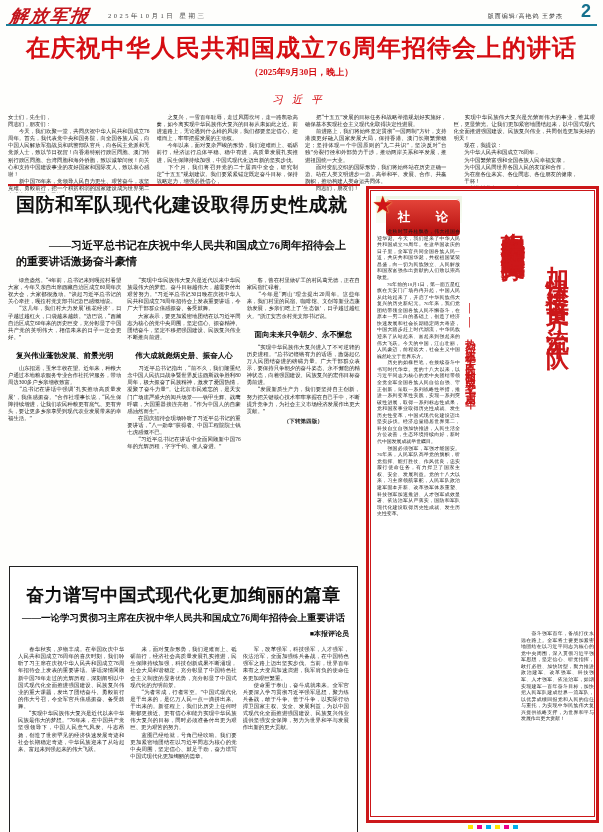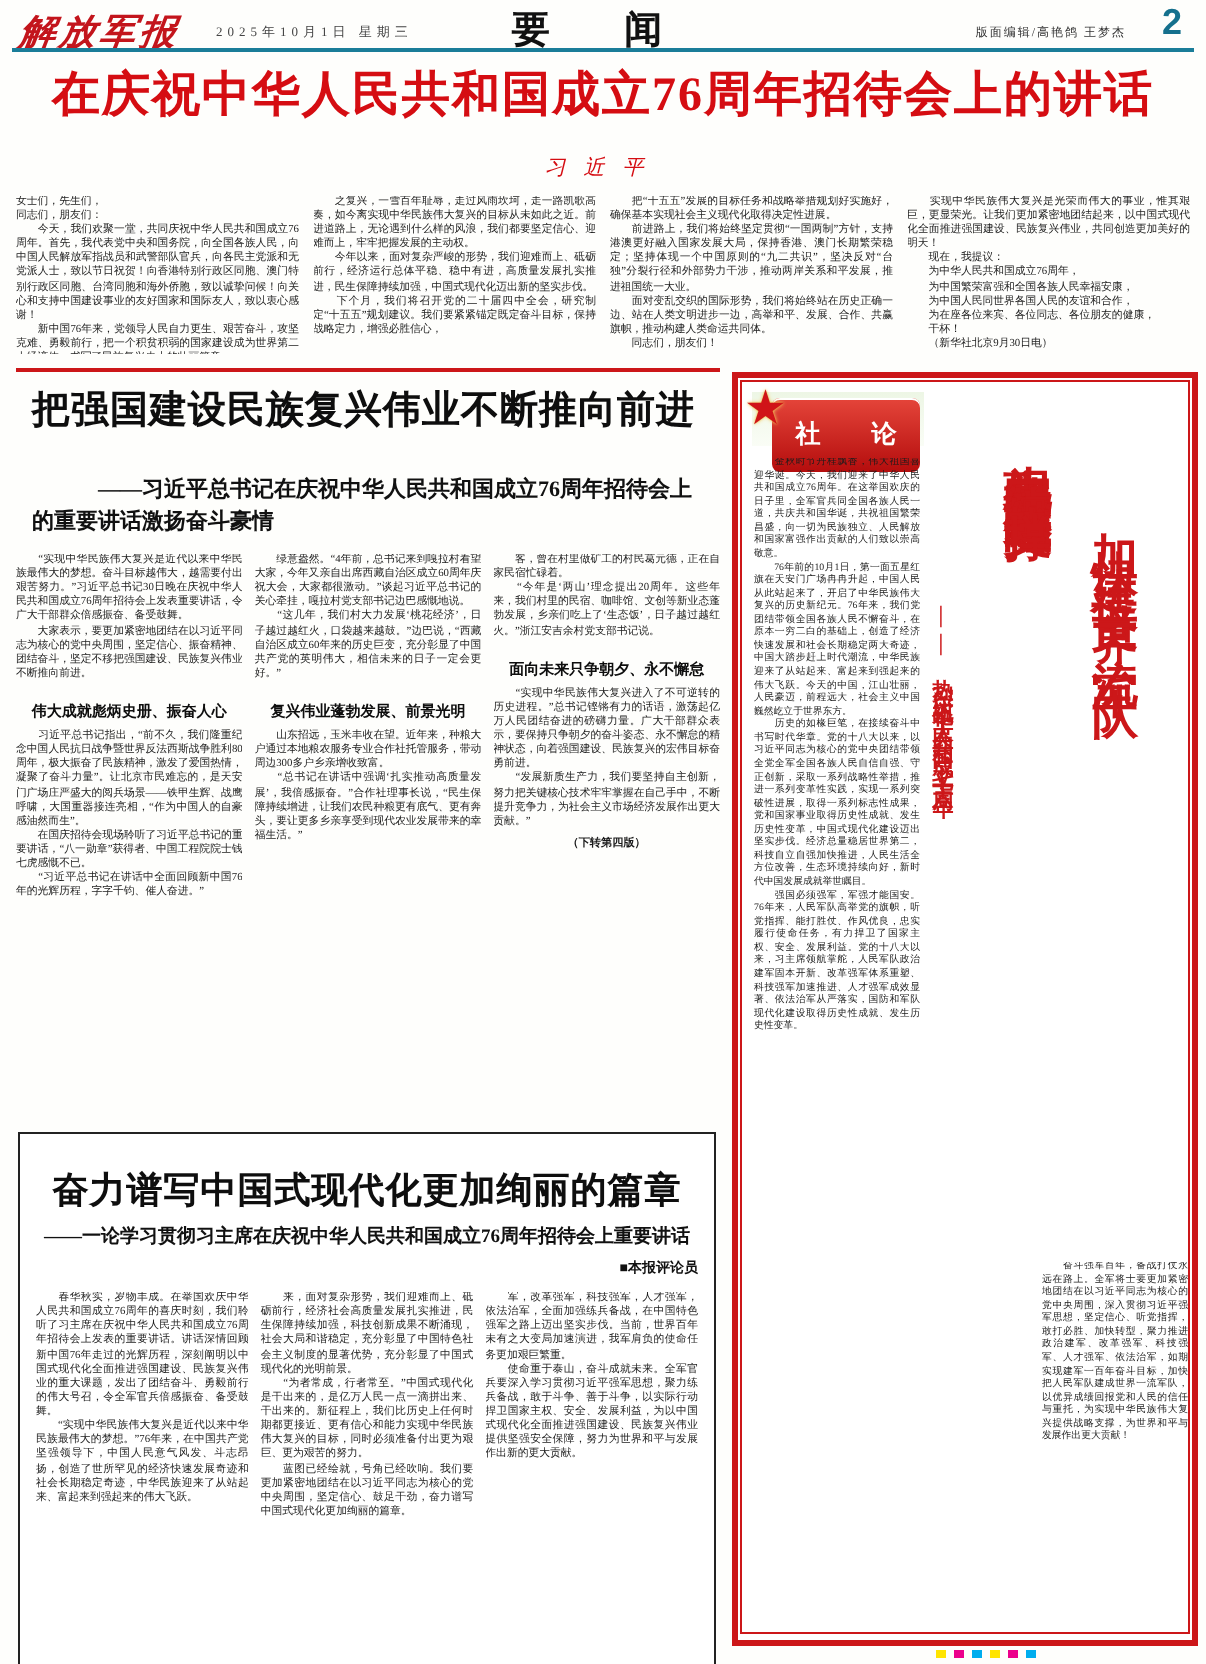--- a/index.html
+++ b/index.html
@@ -87,27 +87,27 @@
   .reg-dots{position:absolute;left:468px;top:825px;display:flex;gap:4px;}
   .reg-dots span{width:5px;height:4px;display:inline-block;}
 </style>
 </head>
 <body>
 
 <div id="page">
 
   <div class="masthead">解放军报</div>
   <div class="hdr-date">2025年10月1日 星期三</div>
-  <div class="hdr-section">要 闻</div>
   <div class="hdr-editors">版面编辑/高艳鸽 王梦杰</div>
   <div class="hdr-page">2</div>
   <div class="hdr-rule"></div>
 
   <div class="speech">
     <div class="speech-h1">在庆祝中华人民共和国成立76周年招待会上的讲话</div>
+    <div class="speech-dateline">（2025年9月30日，晚上）</div>
     <div class="speech-author">习近平</div>
     <div class="speech-cols">
       <div class="tiny">女士们，先生们，
 同志们，朋友们：
 　　今天，我们欢聚一堂，共同庆祝中华人民共和国成立76周年。首先，我代表党中央和国务院，向全国各族人民，向中国人民解放军指战员和武警部队官兵，向各民主党派和无党派人士，致以节日祝贺！向香港特别行政区同胞、澳门特别行政区同胞、台湾同胞和海外侨胞，致以诚挚问候！向关心和支持中国建设事业的友好国家和国际友人，致以衷心感谢！
 　　新中国76年来，党领导人民自力更生、艰苦奋斗，攻坚克难、勇毅前行，把一个积贫积弱的国家建设成为世界第二大经济体，书写了民族复兴史上的壮丽篇章。</div>
       <div class="tiny">　　之复兴，一雪百年耻辱，走过风雨坎坷，走一路凯歌高奏，如今离实现中华民族伟大复兴的目标从未如此之近。前进道路上，无论遇到什么样的风浪，我们都要坚定信心、迎难而上，牢牢把握发展的主动权。
 　　今年以来，面对复杂严峻的形势，我们迎难而上、砥砺前行，经济运行总体平稳、稳中有进，高质量发展扎实推进，民生保障持续加强，中国式现代化迈出新的坚实步伐。
 　　下个月，我们将召开党的二十届四中全会，研究制定“十五五”规划建议。我们要紧紧锚定既定奋斗目标，保持战略定力，增强必胜信心，</div>
       <div class="tiny">　　把“十五五”发展的目标任务和战略举措规划好实施好，确保基本实现社会主义现代化取得决定性进展。
@@ -121,37 +121,37 @@
 　　为中国人民同世界各国人民的友谊和合作，
 　　为在座各位来宾、各位同志、各位朋友的健康，
 　　干杯！
 　　（新华社北京9月30日电）</div>
     </div>
   </div>
 
   <div class="red-divider"></div>
 
   <div class="mid">
-    <div class="mid-h2">把强国建设民族复兴伟业不断推向前进</div>
+    <div class="mid-h2">国防和军队现代化建设取得历史性成就</div>
     <div class="mid-sub">——习近平总书记在庆祝中华人民共和国成立76周年招待会上的重要讲话激扬奋斗豪情</div>
     <div class="mid-cols">
+      <div>
+          <div class="col-p">　　绿意盎然。“4年前，总书记来到嘎拉村看望大家，今年又亲自出席西藏自治区成立60周年庆祝大会，大家都很激动。”谈起习近平总书记的关心牵挂，嘎拉村党支部书记边巴感慨地说。</div>
+          <div class="col-p">　　“这几年，我们村大力发展‘桃花经济’，日子越过越红火，口袋越来越鼓。”边巴说，“西藏自治区成立60年来的历史巨变，充分彰显了中国共产党的英明伟大，相信未来的日子一定会更好。”</div>
+          <div class="sub-head">复兴伟业蓬勃发展、前景光明</div>
+          <div class="col-p">　　山东招远，玉米丰收在望。近年来，种粮大户通过本地粮农服务专业合作社托管服务，带动周边300多户乡亲增收致富。</div>
+          <div class="col-p">　　“总书记在讲话中强调‘扎实推动高质量发展’，我倍感振奋。”合作社理事长说，“民生保障持续增进，让我们农民种粮更有底气、更有奔头，要让更多乡亲享受到现代农业发展带来的幸福生活。”</div>
+        </div>
       <div>
           <div class="col-p">　　“实现中华民族伟大复兴是近代以来中华民族最伟大的梦想。奋斗目标越伟大，越需要付出艰苦努力。”习近平总书记30日晚在庆祝中华人民共和国成立76周年招待会上发表重要讲话，令广大干部群众倍感振奋、备受鼓舞。</div>
           <div class="col-p">　　大家表示，要更加紧密地团结在以习近平同志为核心的党中央周围，坚定信心、振奋精神、团结奋斗，坚定不移把强国建设、民族复兴伟业不断推向前进。</div>
           <div class="sub-head">伟大成就彪炳史册、振奋人心</div>
           <div class="col-p">　　习近平总书记指出，“前不久，我们隆重纪念中国人民抗日战争暨世界反法西斯战争胜利80周年，极大振奋了民族精神，激发了爱国热情，凝聚了奋斗力量”。让北京市民难忘的，是天安门广场庄严盛大的阅兵场景——铁甲生辉、战鹰呼啸，大国重器接连亮相，“作为中国人的自豪感油然而生”。</div>
           <div class="col-p">　　在国庆招待会现场聆听了习近平总书记的重要讲话，“八一勋章”获得者、中国工程院院士钱七虎感慨不已。</div>
           <div class="col-p">　　“习近平总书记在讲话中全面回顾新中国76年的光辉历程，字字千钧、催人奋进。”</div>
-        </div>
-      <div>
-          <div class="col-p">　　绿意盎然。“4年前，总书记来到嘎拉村看望大家，今年又亲自出席西藏自治区成立60周年庆祝大会，大家都很激动。”谈起习近平总书记的关心牵挂，嘎拉村党支部书记边巴感慨地说。</div>
-          <div class="col-p">　　“这几年，我们村大力发展‘桃花经济’，日子越过越红火，口袋越来越鼓。”边巴说，“西藏自治区成立60年来的历史巨变，充分彰显了中国共产党的英明伟大，相信未来的日子一定会更好。”</div>
-          <div class="sub-head">复兴伟业蓬勃发展、前景光明</div>
-          <div class="col-p">　　山东招远，玉米丰收在望。近年来，种粮大户通过本地粮农服务专业合作社托管服务，带动周边300多户乡亲增收致富。</div>
-          <div class="col-p">　　“总书记在讲话中强调‘扎实推动高质量发展’，我倍感振奋。”合作社理事长说，“民生保障持续增进，让我们农民种粮更有底气、更有奔头，要让更多乡亲享受到现代农业发展带来的幸福生活。”</div>
         </div>
       <div>
           <div class="col-p">　　客，曾在村里做矿工的村民葛元德，正在自家民宿忙碌着。</div>
           <div class="col-p">　　“今年是‘两山’理念提出20周年。这些年来，我们村里的民宿、咖啡馆、文创等新业态蓬勃发展，乡亲们吃上了‘生态饭’，日子越过越红火。”浙江安吉余村党支部书记说。</div>
           <div class="sub-head">面向未来只争朝夕、永不懈怠</div>
           <div class="col-p">　　“实现中华民族伟大复兴进入了不可逆转的历史进程。”总书记铿锵有力的话语，激荡起亿万人民团结奋进的磅礴力量。广大干部群众表示，要保持只争朝夕的奋斗姿态、永不懈怠的精神状态，向着强国建设、民族复兴的宏伟目标奋勇前进。</div>
           <div class="col-p">　　“发展新质生产力，我们要坚持自主创新，努力把关键核心技术牢牢掌握在自己手中，不断提升竞争力，为社会主义市场经济发展作出更大贡献。”</div>
           <div class="turn-mark">（下转第四版）</div>
         </div>
     </div>

